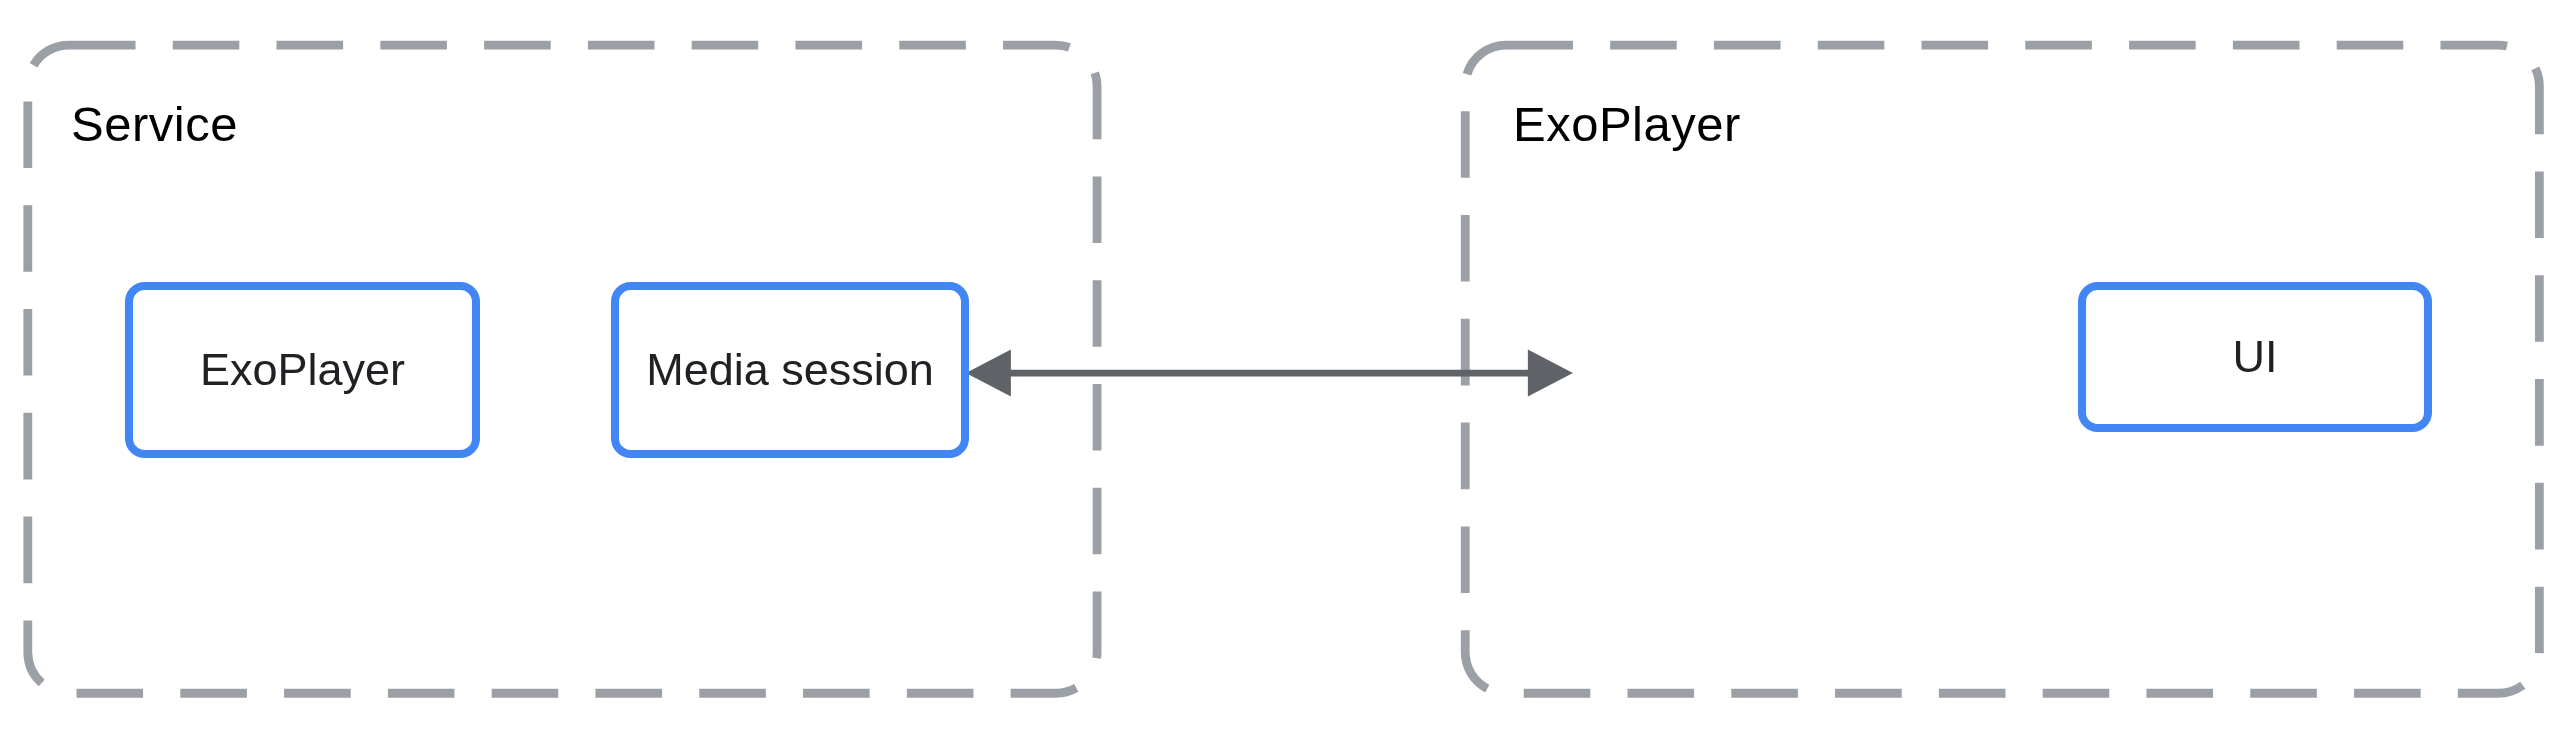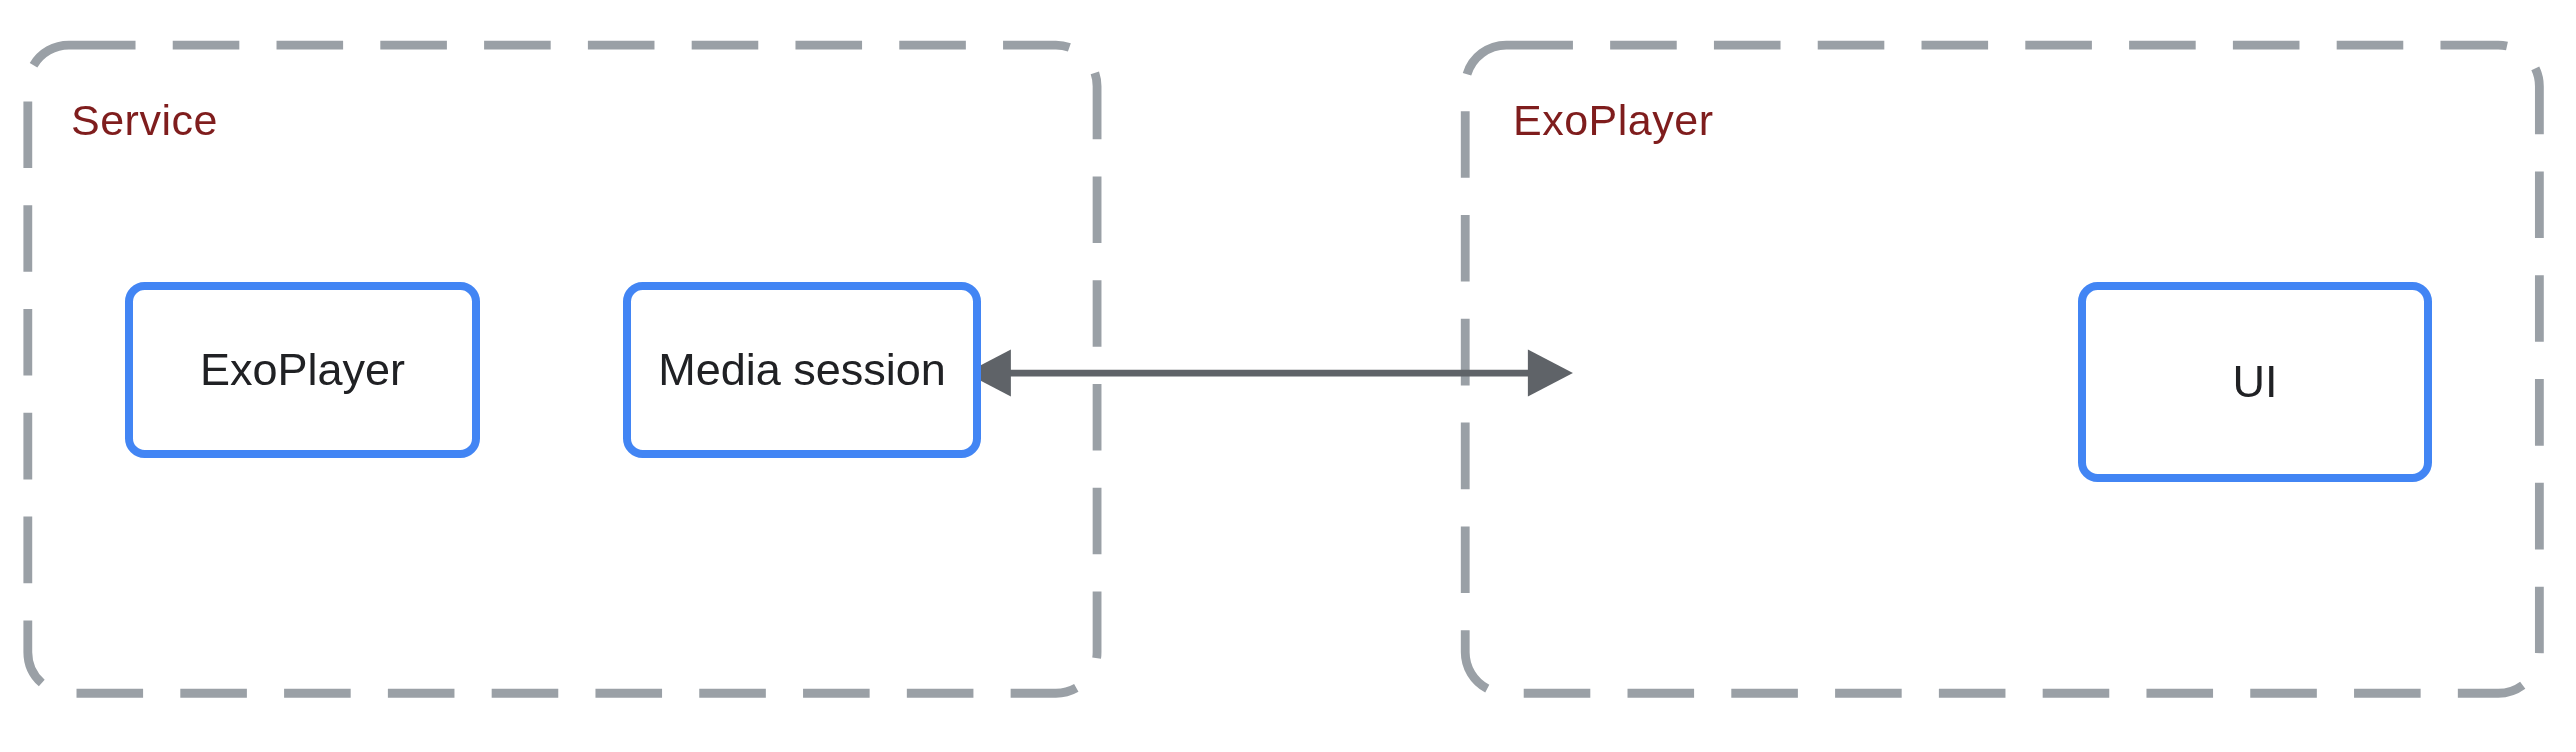--- a/index.html
+++ b/index.html
@@ -17,23 +17,23 @@
   }
   .bg-svg {
     position: absolute;
     left: 0;
     top: 0;
     width: 2576px;
     height: 752px;
   }
   .group-label {
     position: absolute;
-    font-size: 43px;
+    font-size: 49px;
     font-weight: 500;
-    color: #7f1d1d;
+    color: #000000;
     letter-spacing: 0.5px;
     white-space: nowrap;
   }
   .group-label.service { left: 71px; top: 96px; }
   .group-label.activity { left: 1513px; top: 96px; }
   .node {
     position: absolute;
     box-sizing: border-box;
     background: #ffffff;
     border: 8.8px solid #4285F4;
@@ -41,23 +41,23 @@
     display: flex;
     align-items: center;
     justify-content: center;
     text-align: center;
     font-size: 45px;
     font-weight: 400;
     color: #202124;
     line-height: 1.28;
   }
   .node.exoplayer        { left: 125px;  top: 282px; width: 355px; height: 176px; text-align: center; }
-  .node.media-session    { left: 611px;  top: 282px; width: 358px; height: 176px; margin-left: 12px; }
+  .node.media-session    { left: 611px;  top: 282px; width: 358px; height: 176px; }
   .node.media-controller { left: 1576px; top: 282px; width: 358px; height: 178px; }
-  .node.ui               { left: 2078px; top: 282px; width: 354px; height: 200px; }
+  .node.ui               { left: 2078px; top: 282px; width: 354px; height: 150px; }
   .node.media-controller .node-label {
     display: inline-block;
     max-width: 245px; 
   }
 </style>
 </head>
 <body>
 
 <div class="canvas">
 

